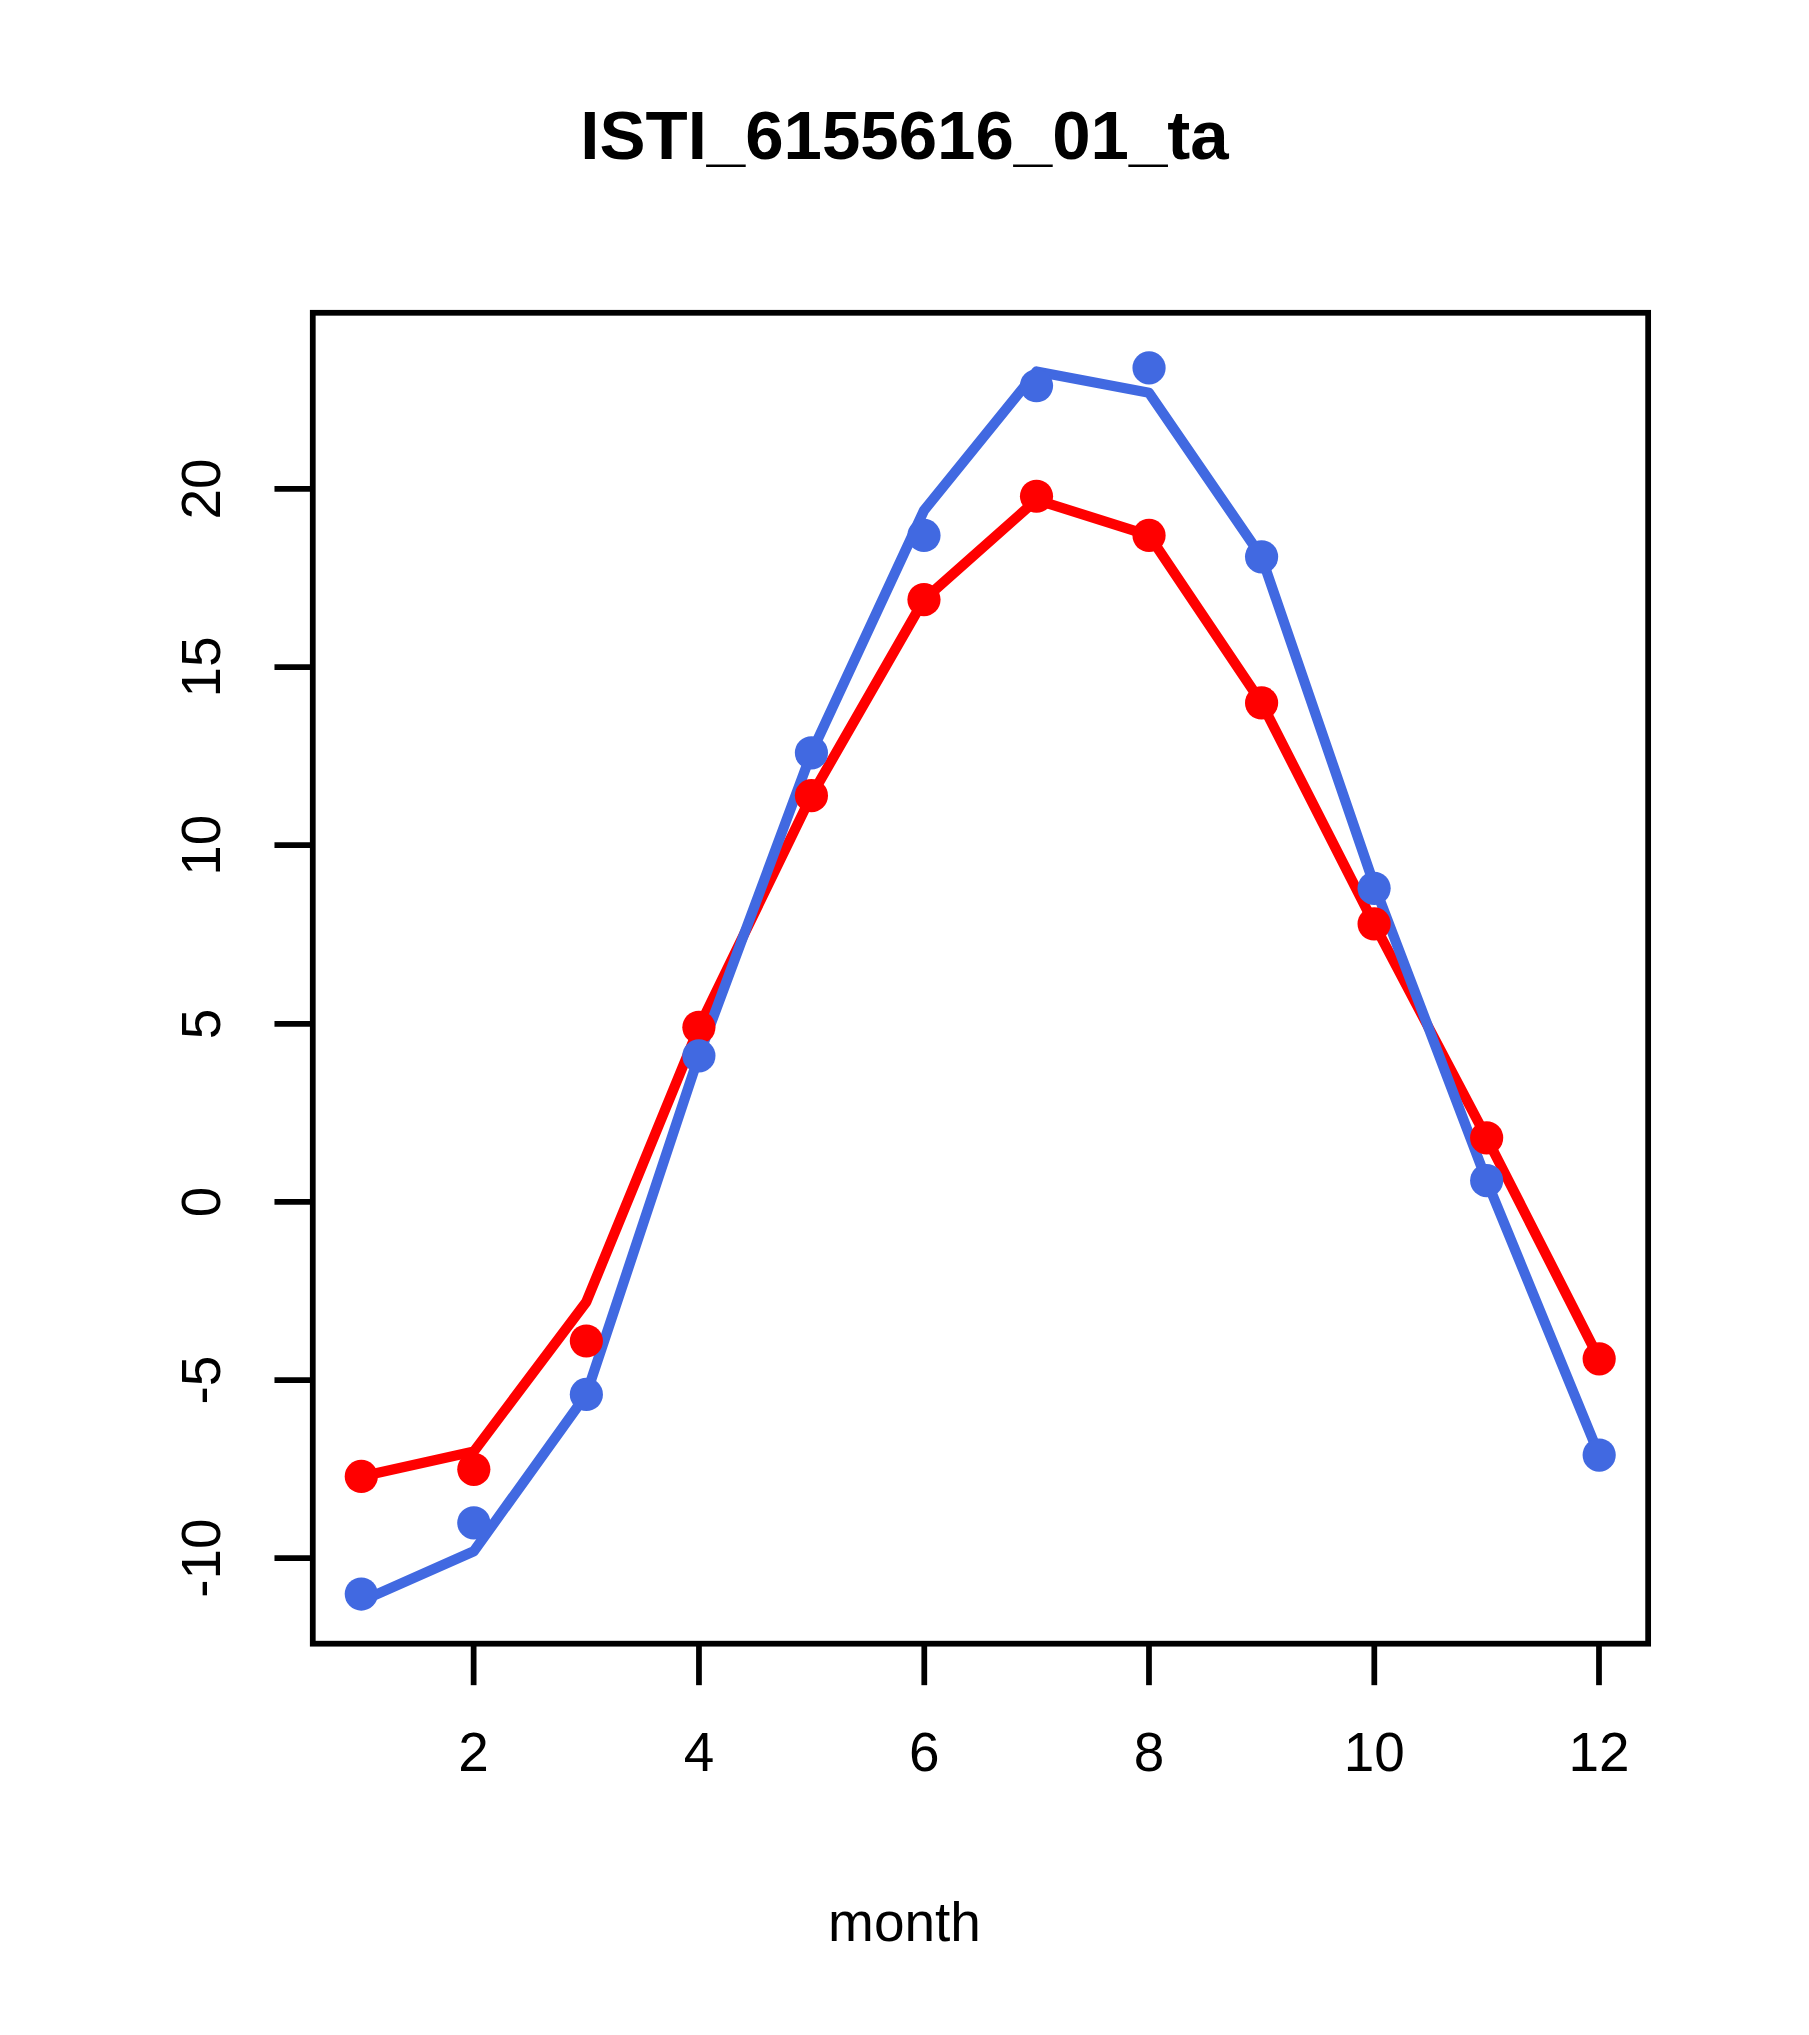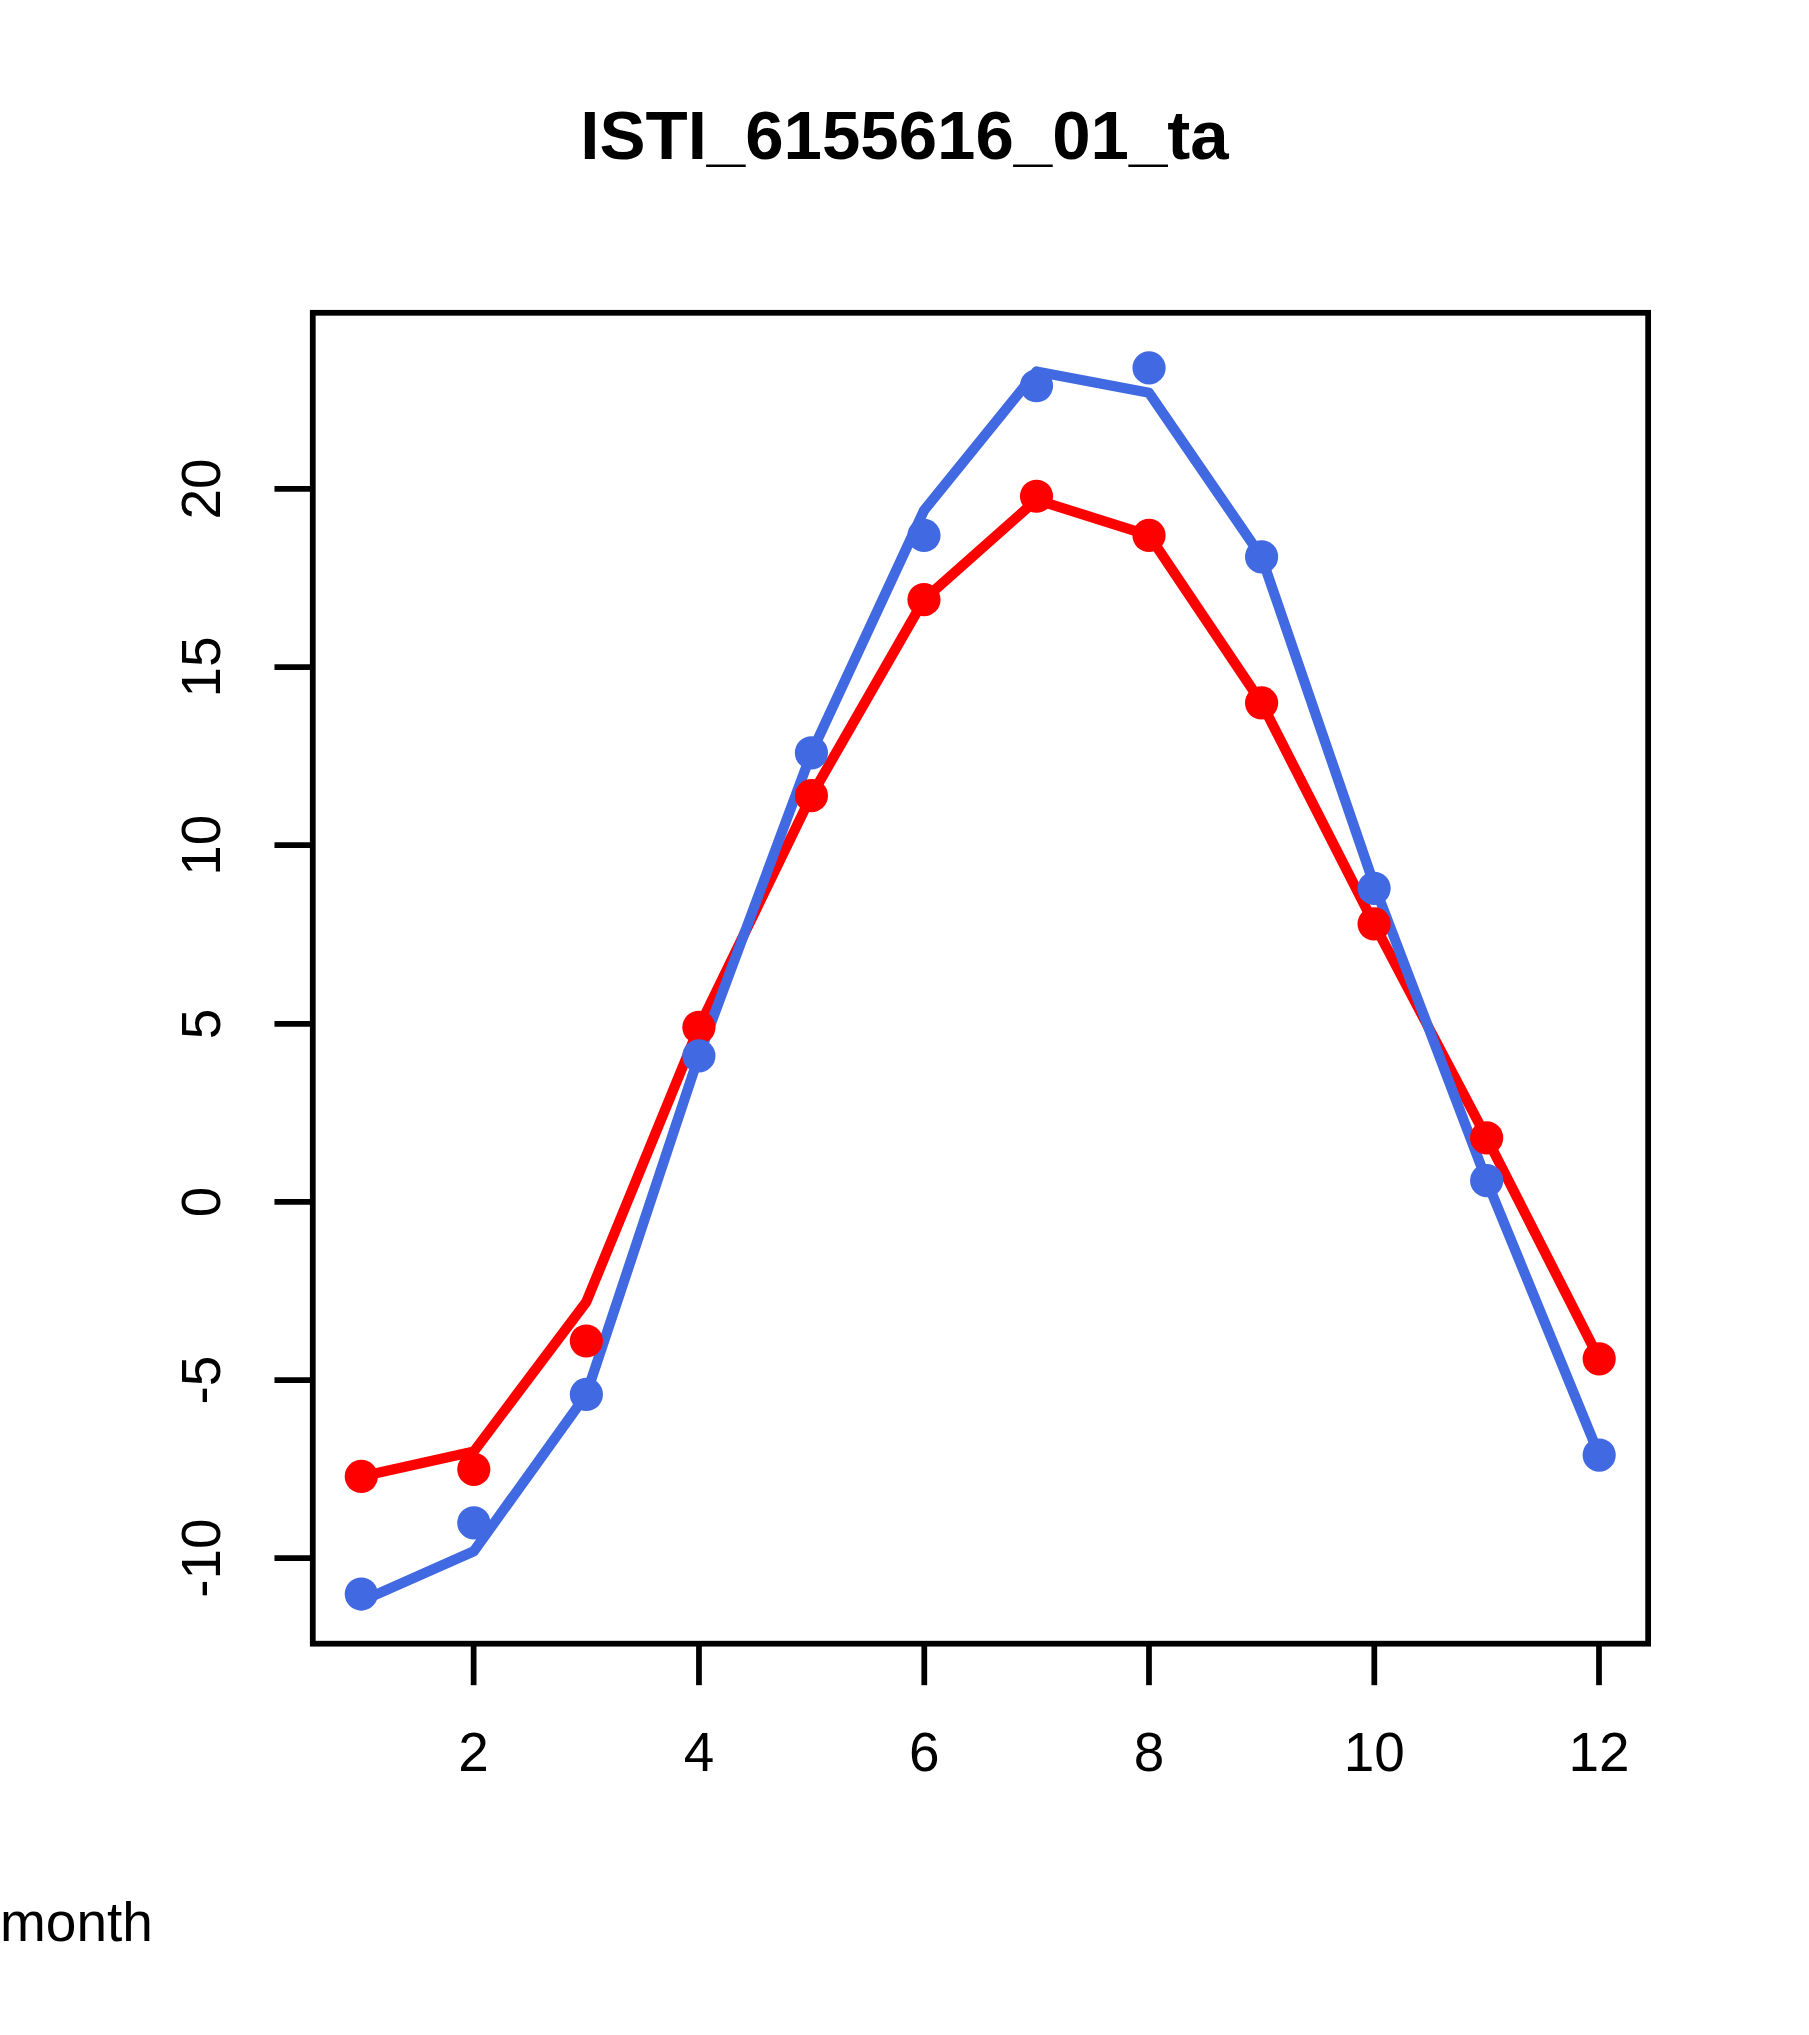--- a/index.html
+++ b/index.html
@@ -35,20 +35,21 @@
   #plot-svg {
     position: absolute;
     top: 0;
     left: 0;
   }
   #xlabel {
     position: absolute;
     top: 1890px;
     left: 0;
     width: 1809px;
+    text-align: center;
     font-size: 55px;
     font-family: "Liberation Sans", sans-serif;
   }
   .tick-label-x {
     font-size: 86px;
     font-family: "Liberation Sans", sans-serif;
     fill: #000000;
     text-anchor: middle;
   }
   .tick-label-y {

